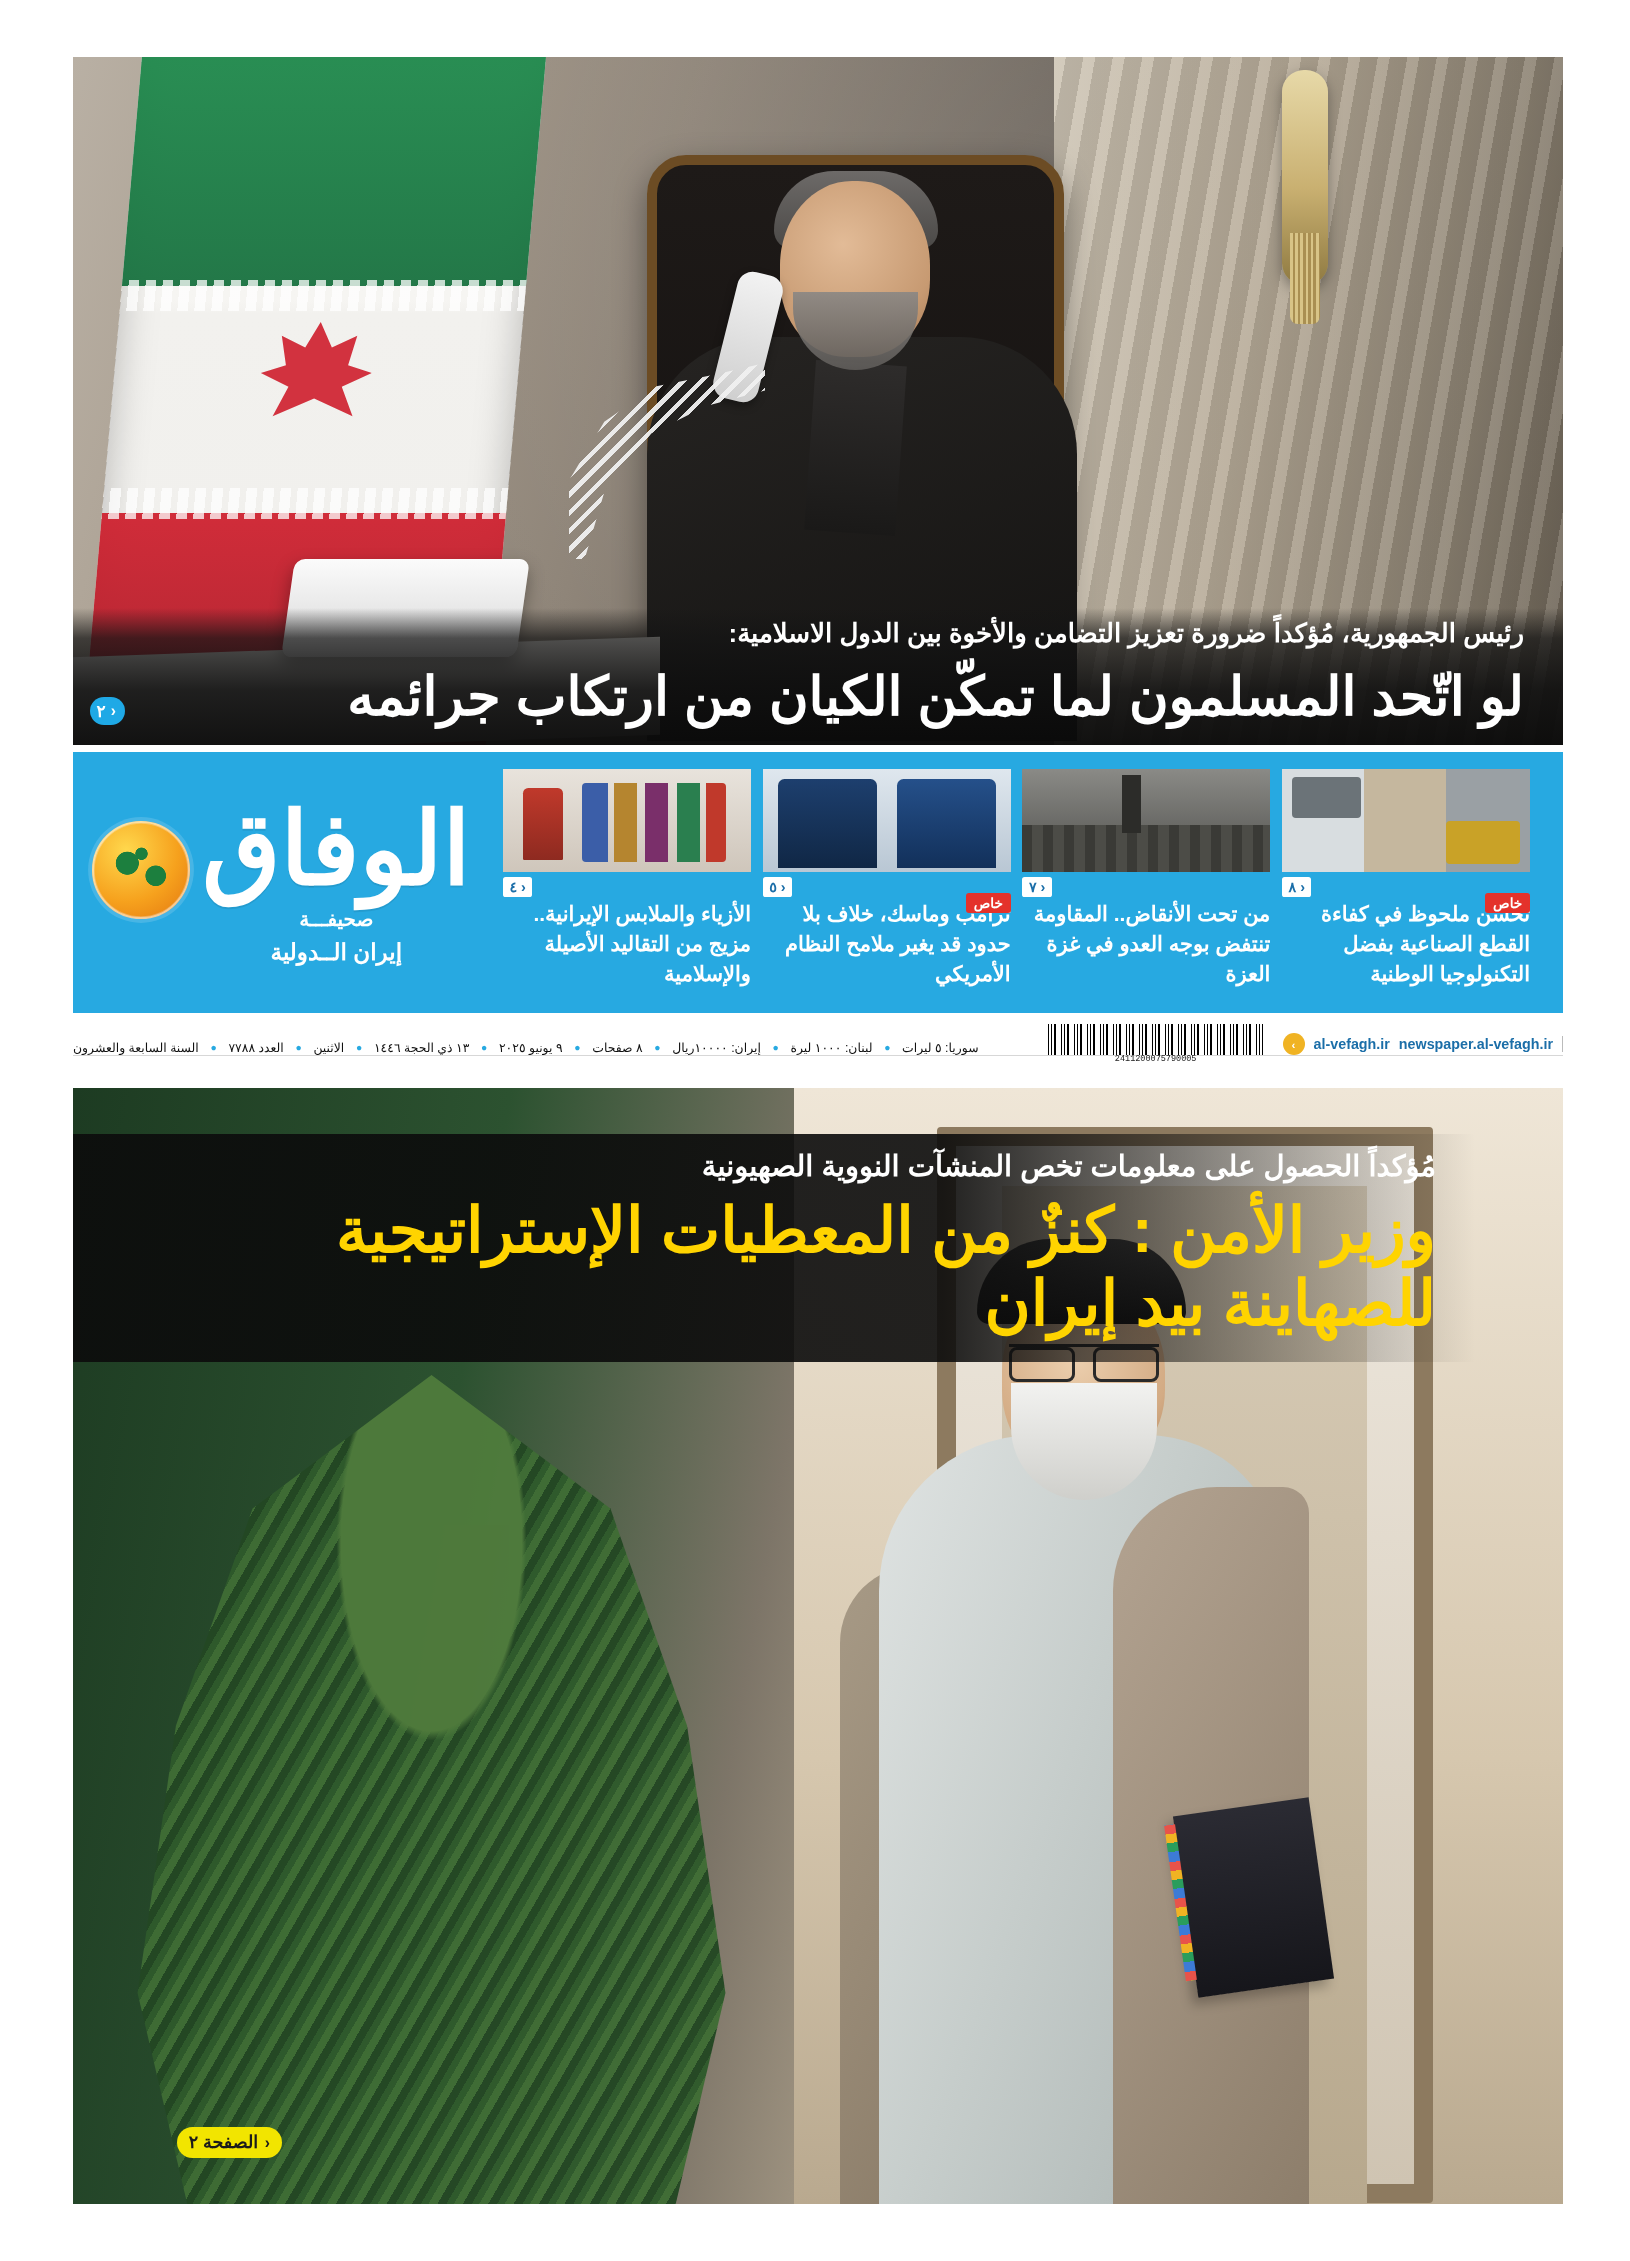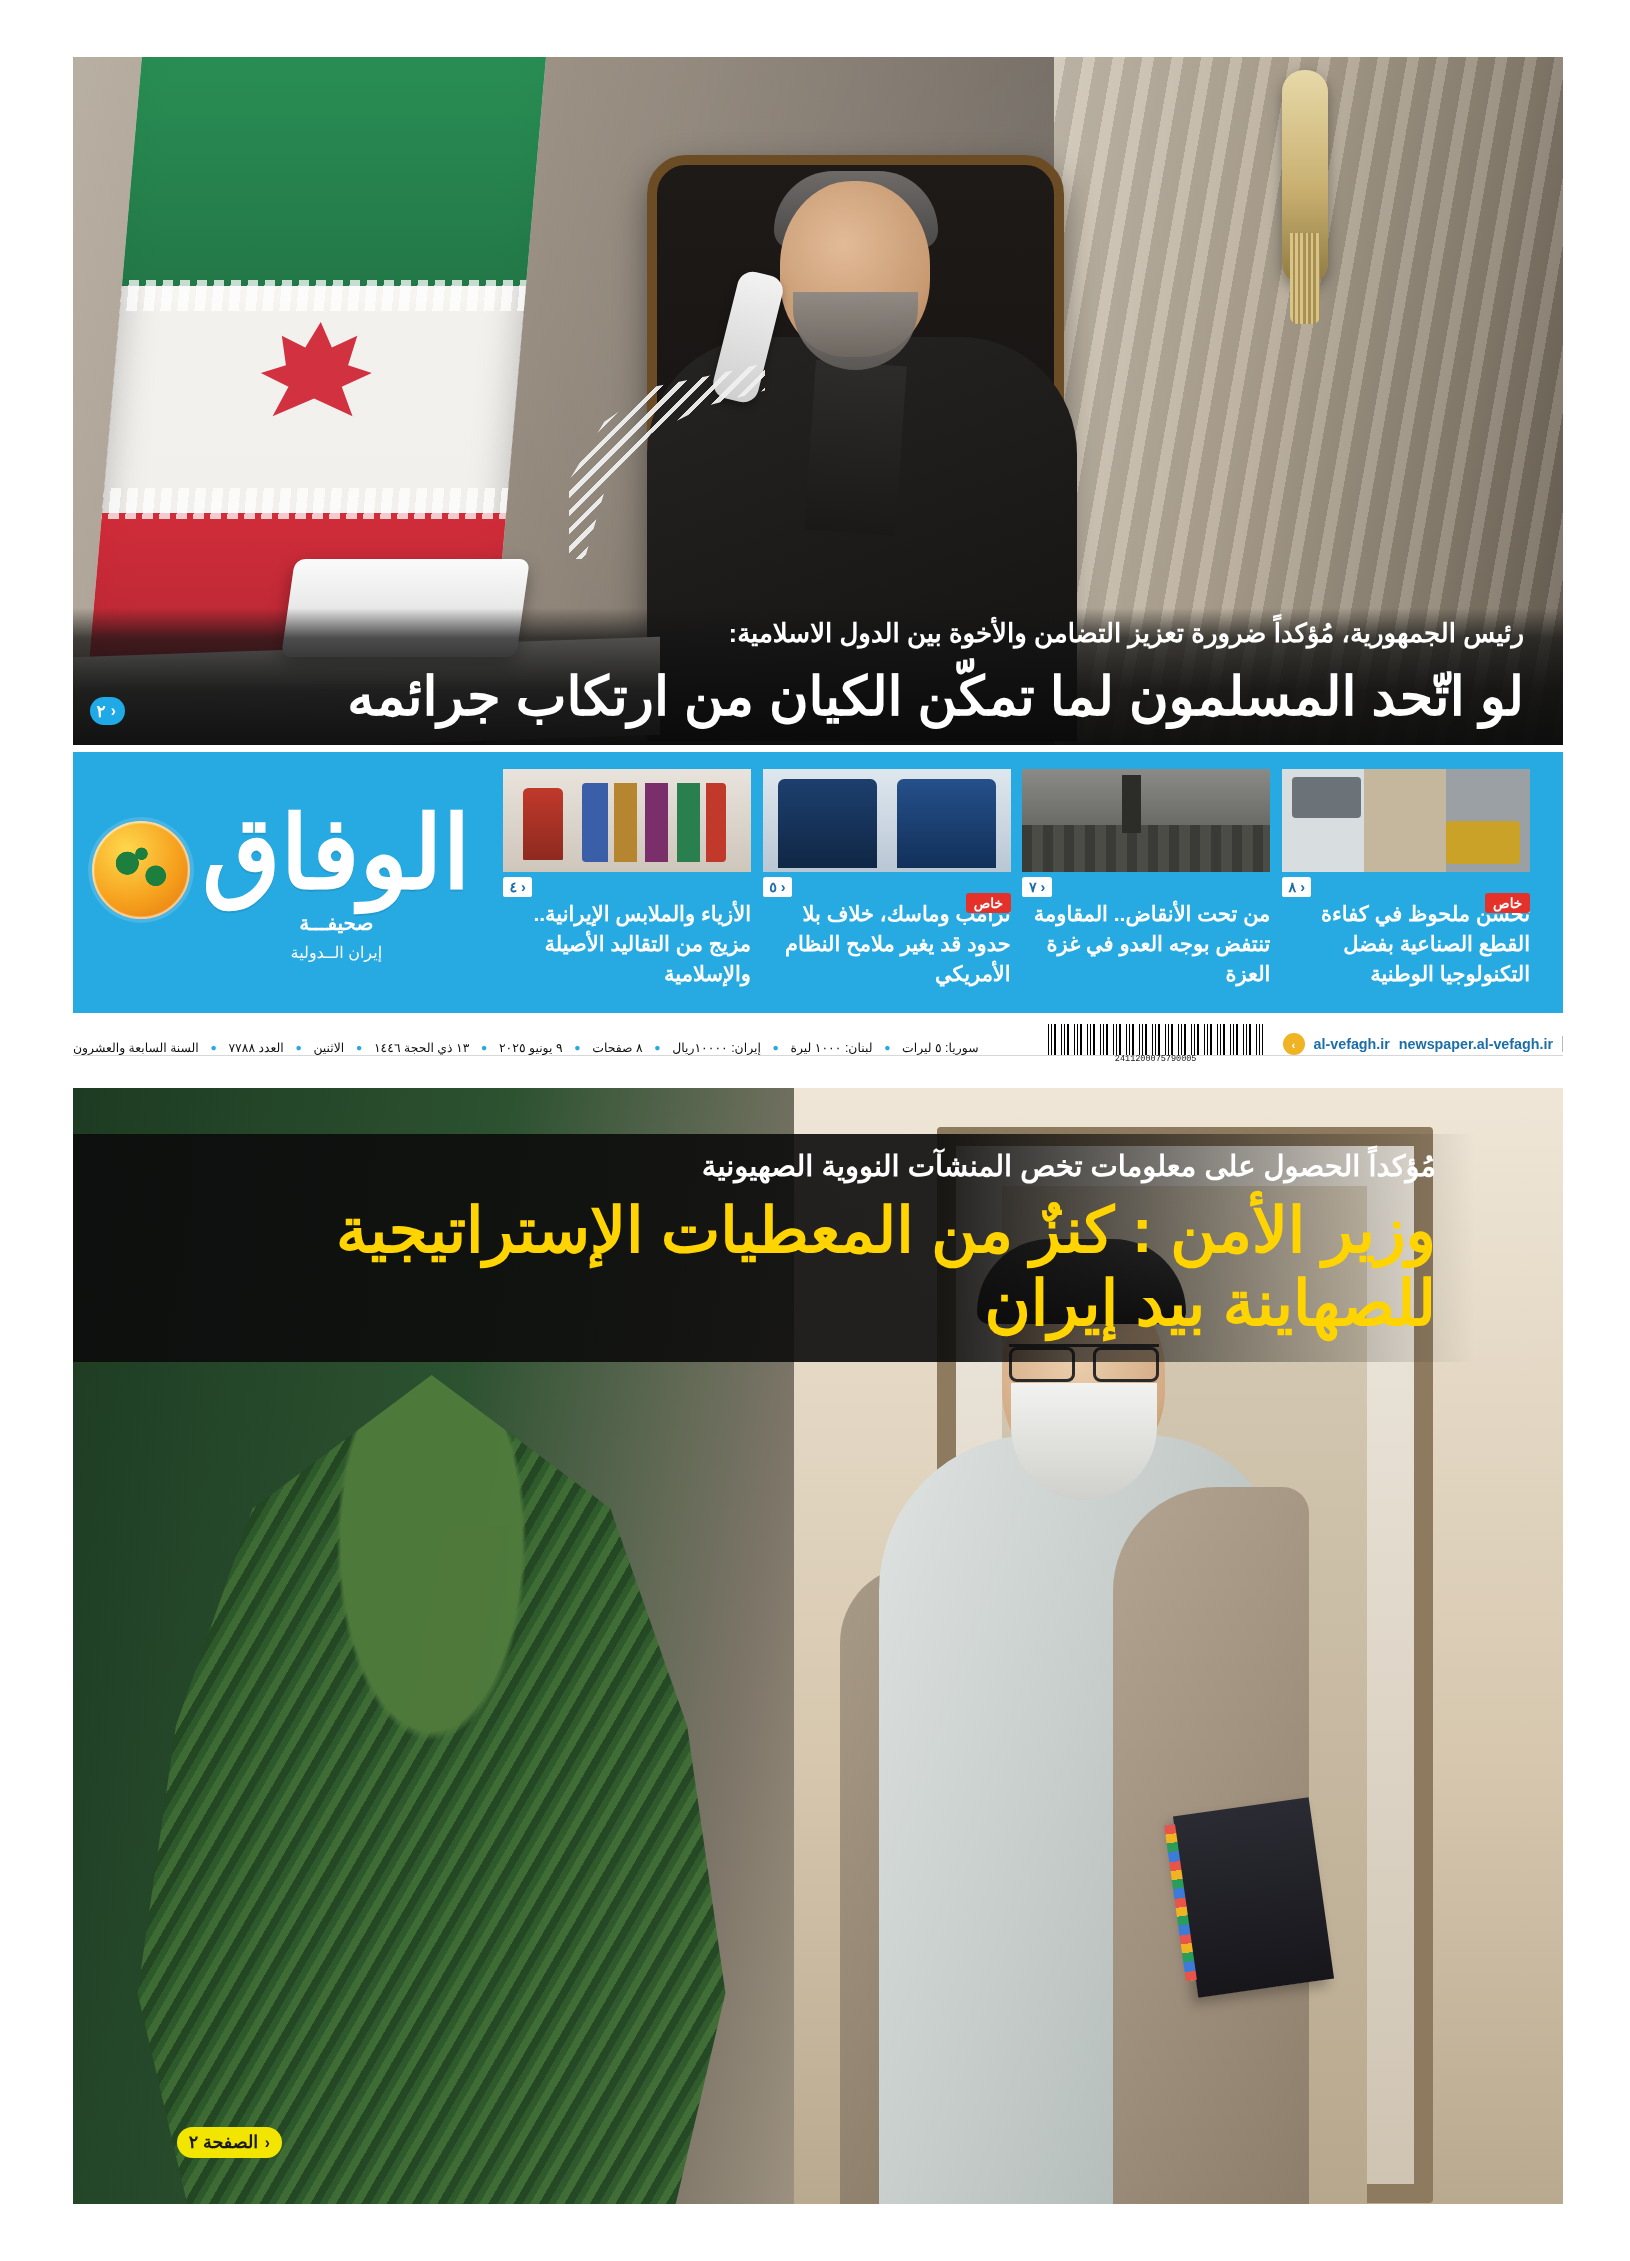--- a/index.html
+++ b/index.html
@@ -214,21 +214,21 @@
     content: ""; position: absolute; inset: 0; border-radius: 50%;
     border: 2px solid rgba(255,255,255,.55);
     box-shadow: inset 0 0 0 0.7px rgba(255,255,255,.25);
   }
   .logo-text { text-align: center; color: #fff; }
   .logo-title {
     font-size: 101px; font-weight: bold; line-height: 1;
     text-shadow: 0 2px 0 rgba(0,0,0,.08);
   }
   .logo-sub1 { font-size: 20px; font-weight: bold; letter-spacing: 3.3px; margin-top: 6.5px; }
-  .logo-sub2 { font-size: 16px; font-weight: normal; letter-spacing: 3.3px; margin-top: 8px; }
+  .logo-sub2 { font-size: 23px; font-weight: bold; letter-spacing: 3.3px; margin-top: 8px; }
 
   .teasers {
     flex: 1;
     display: flex; flex-direction: row-reverse;
     gap: 11.7px; padding: 17px 6.5px 13px 13px;
   }
   .teaser { width: 248px; position: relative; }
   .teaser-img {
     width: 100%; height: 103px; position: relative; overflow: hidden;
     background: #cdd5da;

